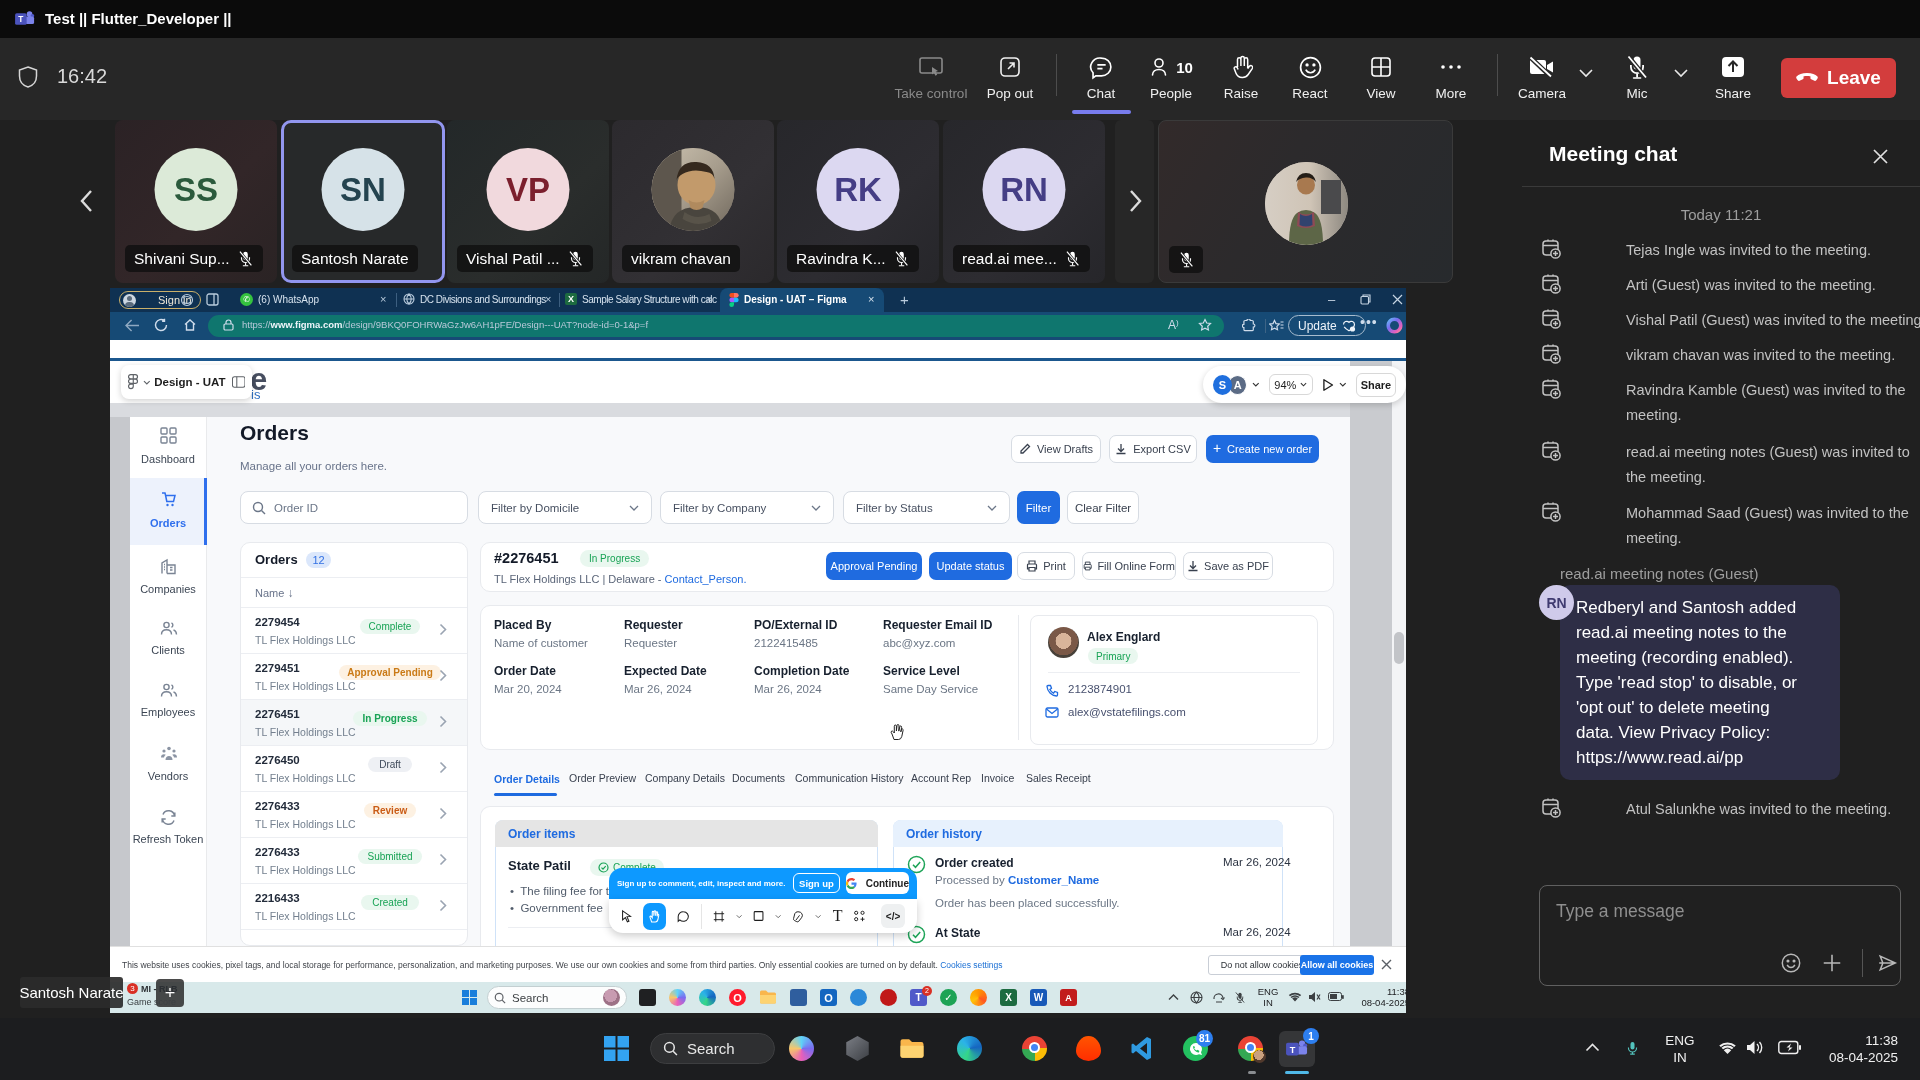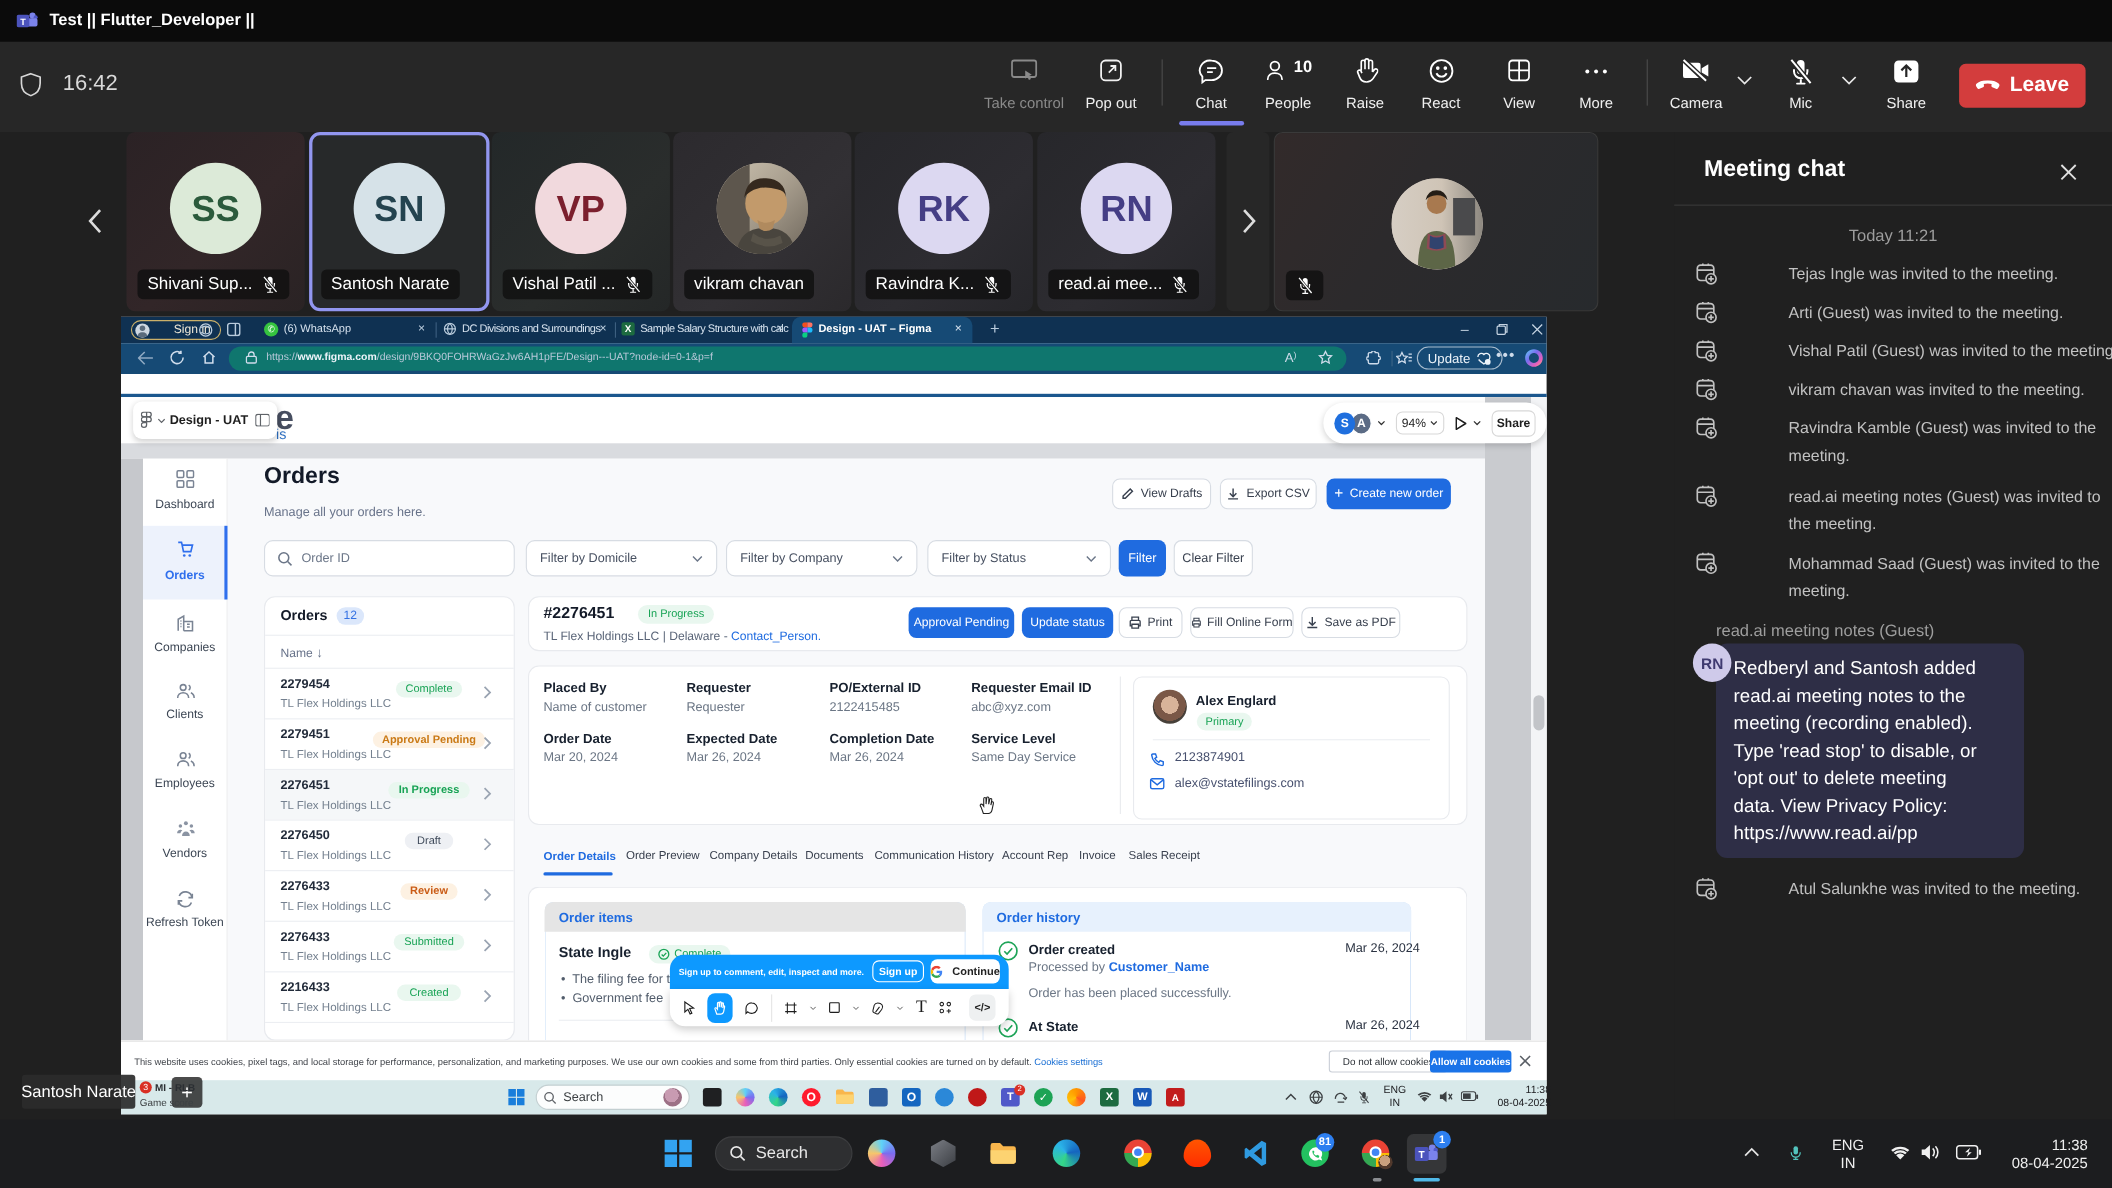--- a/index.html
+++ b/index.html
@@ -7,21 +7,21 @@
 .abs { position:absolute; }
 #stage { position:relative; width:1920px; height:1080px; background:#202020; }
 
 
 #titlebar { left:0; top:0; width:1920px; height:38px; background:#0b0b0b; }
 #titlebar .ttl { position:absolute; left:45px; top:10px; color:#fff; font-size:15px; font-weight:bold; }
 
 
 #toolbar { left:0; top:38px; width:1920px; height:82px; background:#272727; }
 .tbtn { position:absolute; top:14px; width:72px; text-align:center; color:#f0f0f0; }
-.tbtn .ic { height:30px; display:flex; align-items:flex-start; justify-content:center; }
+.tbtn .ic { height:30px; display:flex; align-items:center; justify-content:center; }
 .tbtn .lb { font-size:13.5px; margin-top:4px; white-space:nowrap; }
 .dim { color:#8a8a8a; }
 .tsep { position:absolute; top:16px; width:1px; height:42px; background:#4d4d4d; }
 
 
 .tile { position:absolute; top:120px; height:163px; border-radius:8px; overflow:hidden; }
 .avat { position:absolute; left:50%; transform:translateX(-50%); top:28px; width:83px; height:83px; border-radius:50%; display:flex; align-items:center; justify-content:center; font-size:33px; font-weight:bold; }
 .npill { position:absolute; left:10px; bottom:11px; height:27px; background:rgba(16,16,16,0.82); border-radius:5px; display:flex; align-items:center; padding:0 9px; color:#fff; font-size:15.5px; gap:7px; }
 .arrowbtn { position:absolute; color:#e8e8e8; font-size:25px; }
 
@@ -726,21 +726,21 @@
       <div class="abs" style="left:622px;top:411px;font-size:10.5px;color:#39404e;white-space:nowrap">Documents</div>
       <div class="abs" style="left:685px;top:411px;font-size:10.5px;color:#39404e;white-space:nowrap">Communication History</div>
       <div class="abs" style="left:801px;top:411px;font-size:10.5px;color:#39404e;white-space:nowrap">Account Rep</div>
       <div class="abs" style="left:871px;top:411px;font-size:10.5px;color:#39404e;white-space:nowrap">Invoice</div>
       <div class="abs" style="left:916px;top:411px;font-size:10.5px;color:#39404e;white-space:nowrap">Sales Receipt</div>
 
       <div class="abs" style="left:370px;top:445px;width:854px;height:150px;background:#fff;border:1px solid #e8eaee;border-radius:10px 10px 0 0;border-bottom:none"></div>
 
       <div class="abs" style="left:385px;top:459px;width:383px;height:126px;border:1px solid #cfe2f8;border-radius:8px 8px 0 0;border-bottom:none;background:#fff"></div>
       <div class="abs f" style="left:385px;top:459px;width:383px;height:27px;background:#e5e5e5;border-radius:8px 8px 0 0;padding:0 13px;font-size:12px;font-weight:bold;color:#1f6be0">Order items</div>
-      <div class="abs" style="left:398px;top:497px;font-size:13px;font-weight:bold;color:#17202e">State Ingle</div>
+      <div class="abs" style="left:398px;top:497px;font-size:13px;font-weight:bold;color:#17202e">State Patil</div>
       <div class="abs f" style="left:480px;top:498px;height:17px;padding:0 8px;background:#e9f7ef;border-radius:9px;font-size:10px;color:#18a355;gap:4px">
         <svg width="11" height="11" viewBox="0 0 11 11" fill="none" stroke="#18a355" stroke-width="1.2">
             <circle cx="5.5" cy="5.5" r="4.5"></circle>
             <path d="M3.5 5.7 L5 7.2 L7.7 4.2"></path>
           </svg>Complete
       </div>
       <div class="abs" style="left:400px;top:524px;font-size:11.5px;color:#515c6b">•&nbsp; The filing fee for the a</div>
       <div class="abs" style="left:400px;top:541px;font-size:11.5px;color:#515c6b">•&nbsp; Government fee</div>
       <div class="abs" style="left:398px;top:566px;width:357px;height:1px;background:#eceef2"></div>
 
@@ -973,20 +973,36 @@
 
     <div class="evic" style="top:677px"><svg width="23" height="23" viewBox="0 0 23 23" fill="none" stroke="#c2c2c2" stroke-width="1.5">
           <rect x="2" y="3" width="15" height="14" rx="3"></rect>
           <path d="M2 7.5 h15"></path>
           <path d="M7 3 v-1.5 M12 3 v-1.5"></path>
           <circle cx="14.5" cy="15.5" r="4.6" fill="#202020"></circle>
           <path d="M14.5 13 v5 M12 15.5 h5"></path>
         </svg></div>
     <div class="ev" style="top:677px">Atul Salunkhe was invited to the meeting.</div>
 
+    <div class="abs" style="left:17px;top:765px;width:362px;height:101px;border:1.5px solid #606060;border-radius:8px">
+      <div class="abs" style="left:16px;top:15px;color:#8f8f8f;font-size:17.5px">Type a message</div>
+      <svg class="abs" style="left:240px;top:66px" width="22" height="22" viewBox="0 0 24 24" fill="none" stroke="#b8b8b8" stroke-width="1.6">
+          <circle cx="12" cy="12" r="9.5"></circle>
+          <circle cx="8.7" cy="9.8" r="0.9" fill="#b8b8b8"></circle>
+          <circle cx="15.3" cy="9.8" r="0.9" fill="#b8b8b8"></circle>
+          <path d="M7.8 14 c1 2 2.5 2.9 4.2 2.9 s3.2-0.9 4.2-2.9"></path>
+        </svg>
+      <svg class="abs" style="left:281px;top:66px" width="22" height="22" viewBox="0 0 24 24" fill="none" stroke="#b8b8b8" stroke-width="1.7">
+          <path d="M12 3 V21 M3 12 H21"></path>
+        </svg>
+      <div class="abs" style="left:322px;top:63px;width:1px;height:28px;background:#555"></div>
+      <svg class="abs" style="left:336px;top:66px" width="23" height="22" viewBox="0 0 24 24" fill="none" stroke="#b8b8b8" stroke-width="1.6">
+          <path d="M3 12 L20.5 12 M20.5 12 L4 4.5 L7 12 L4 19.5 Z"></path>
+        </svg>
+    </div>
   </div>
   <div class="abs" style="left:20px;top:977px;width:103px;height:31px;background:rgba(43,43,43,0.92);border-radius:3px;display:flex;align-items:center;justify-content:center;color:#fff;font-size:15px;z-index:5;white-space:nowrap">Santosh Narate</div>
   <div class="abs f" style="left:156px;top:979px;width:28px;height:28px;background:rgba(43,43,43,0.85);border-radius:4px;justify-content:center;color:#fff;font-size:18px;z-index:5">+</div>
   <div class="abs" style="left:127px;top:983px;z-index:6">
     <div class="f" style="gap:3px">
         <div style="width:11px;height:11px;border-radius:50%;background:#d93025;color:#fff;font-size:8px;text-align:center;line-height:11px">3</div>
         <span style="font-size:9px;color:#2b2f33;font-weight:bold">MI - RLB</span>
       </div>
     <div style="font-size:9px;color:#3c4043;margin-top:3px">Game score</div>
   </div>

